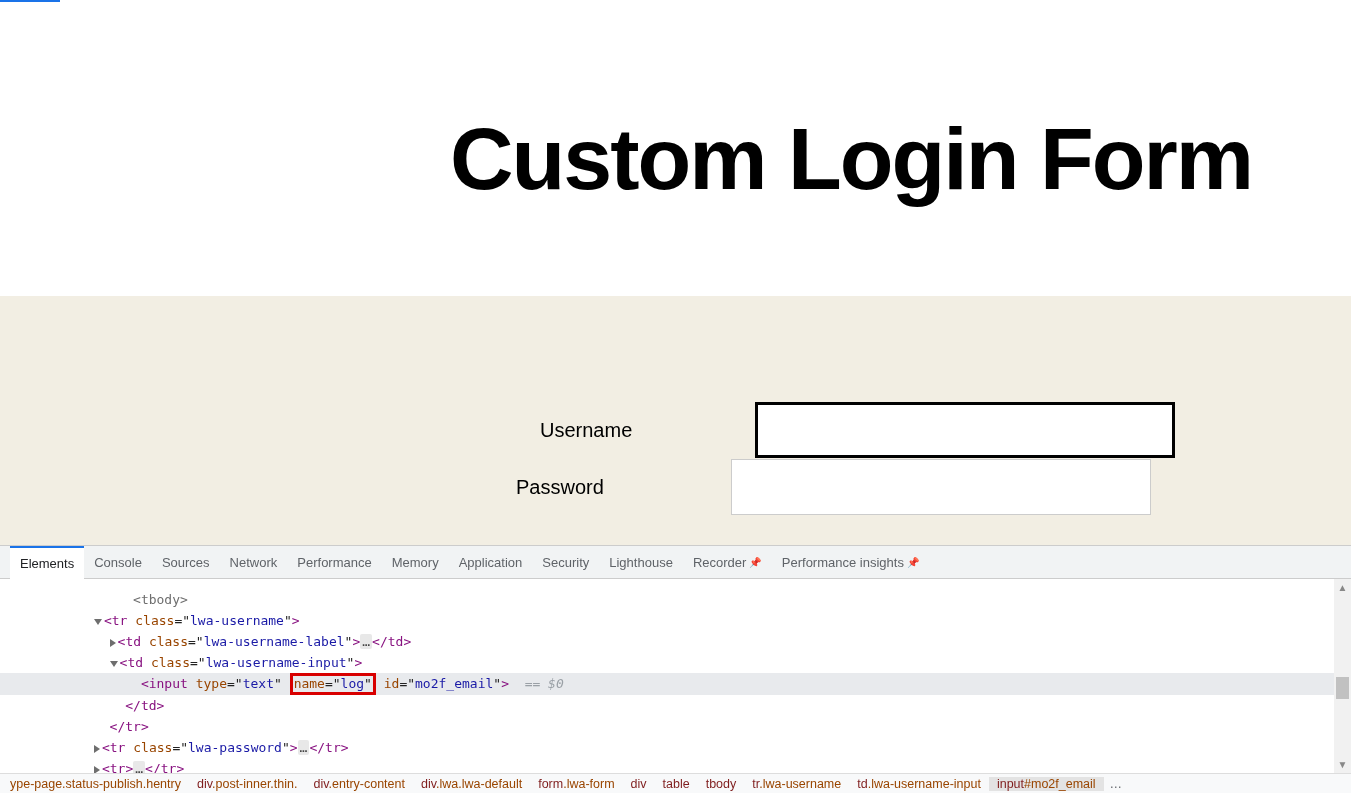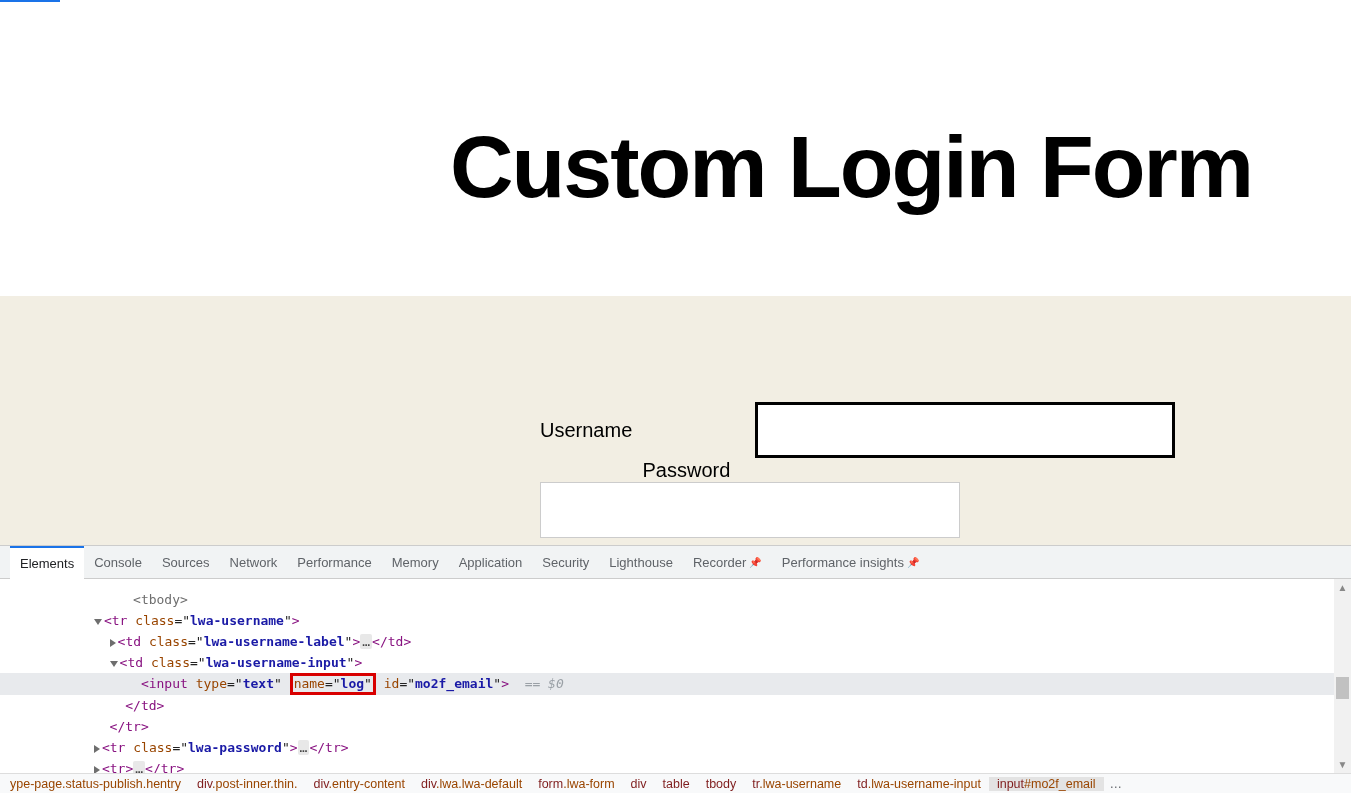--- a/index.html
+++ b/index.html
@@ -1,38 +1,38 @@
 <!DOCTYPE html>
 <html><head>
 <meta charset="utf-8">
 <style>
   * { box-sizing: border-box; margin: 0; padding: 0; }
   html, body { width: 1351px; height: 793px; font-family: -apple-system, BlinkMacSystemFont, "Segoe UI", Helvetica, Arial, sans-serif; background: #fff; overflow: hidden; }
   .top-area { height: 296px; background: #fff; position: relative; }
-  .page-title { font-size: 88px; font-weight: 800; letter-spacing: -2px; color: #000; position: absolute; top: 116px; left: 450px; }
+  .page-title { font-size: 88px; font-weight: 800; letter-spacing: -2px; color: #000; position: absolute; top: 108px; left: 450px; }
   .form-area { height: 249px; background: #f2eee3; position: relative; }
   .form-row { position: absolute; display: flex; align-items: center; }
   .row-username { top: 106px; left: 540px; }
-  .row-password { top: 163px; left: 540px; flex-direction: column; }
+  .row-password { top: 163px; left: 516px; }
   .field-label { font-size: 20px; color: #000; width: 215px; }
   .text-input { width: 420px; height: 56px; background: #fff; border: 3px solid #000; font-size: 18px; padding: 0 12px; }
   .pw-input { width: 420px; height: 56px; background: #fff; border: 1px solid #ccc; font-size: 18px; padding: 0 12px; }
 
   .devtools { height: 248px; border-top: 1px solid #ccc; background: #fff; display: flex; flex-direction: column; font-family: "Segoe UI", Arial, sans-serif; }
   .tabbar { height: 33px; background: #f1f3f4; border-bottom: 1px solid #ccc; display: flex; align-items: center; padding-left: 10px; gap: 0; font-size: 13px; color: #5f6368; }
   .tabbar .tab { padding: 0 10px; height: 33px; display: flex; align-items: center; cursor: pointer; }
   .tabbar .tab.active { color: #202124; background: #fff; border-top: 2px solid #1a73e8; }
   .tabbar .pin { font-size: 10px; margin-left: 3px; color: #5f6368; }
 
   .dom-panel { flex: 1; position: relative; overflow: hidden; }
   .dom-lines { font-family: Consolas, Menlo, monospace; font-size: 13px; line-height: 21px; color: #222; padding-top: 10px; }
   .dom-line { white-space: pre; }
   .tag-name { color: #881280; }
   .attr-name { color: #994500; }
-  .attr-value { color: #1a1aa6; font-weight: bold; }
+  .attr-value { color: #1a1aa6; }
   .punct { color: #881280; }
   .gray-arrow { color: #6e6e6e; }
   .ellips { background: #e8e8e8; border-radius: 2px; padding: 0 2px; color: #444; }
   .eq0 { color: #9aa0a6; font-style: italic; }
   .selected-line { background: #e8eaed; }
   .red-box { border: 3px solid #d80000; padding: 0 1px; display: inline-block; line-height: 16px; }
 
   .scrollbar-track { position: absolute; right: 0; top: 0; width: 17px; height: 100%; background: #f1f1f1; }
   .scrollbar-thumb { position: absolute; right: 2px; width: 13px; background: #c1c1c1; border-radius: 0; }
   .thumb1 { top: 98px; height: 22px; }

